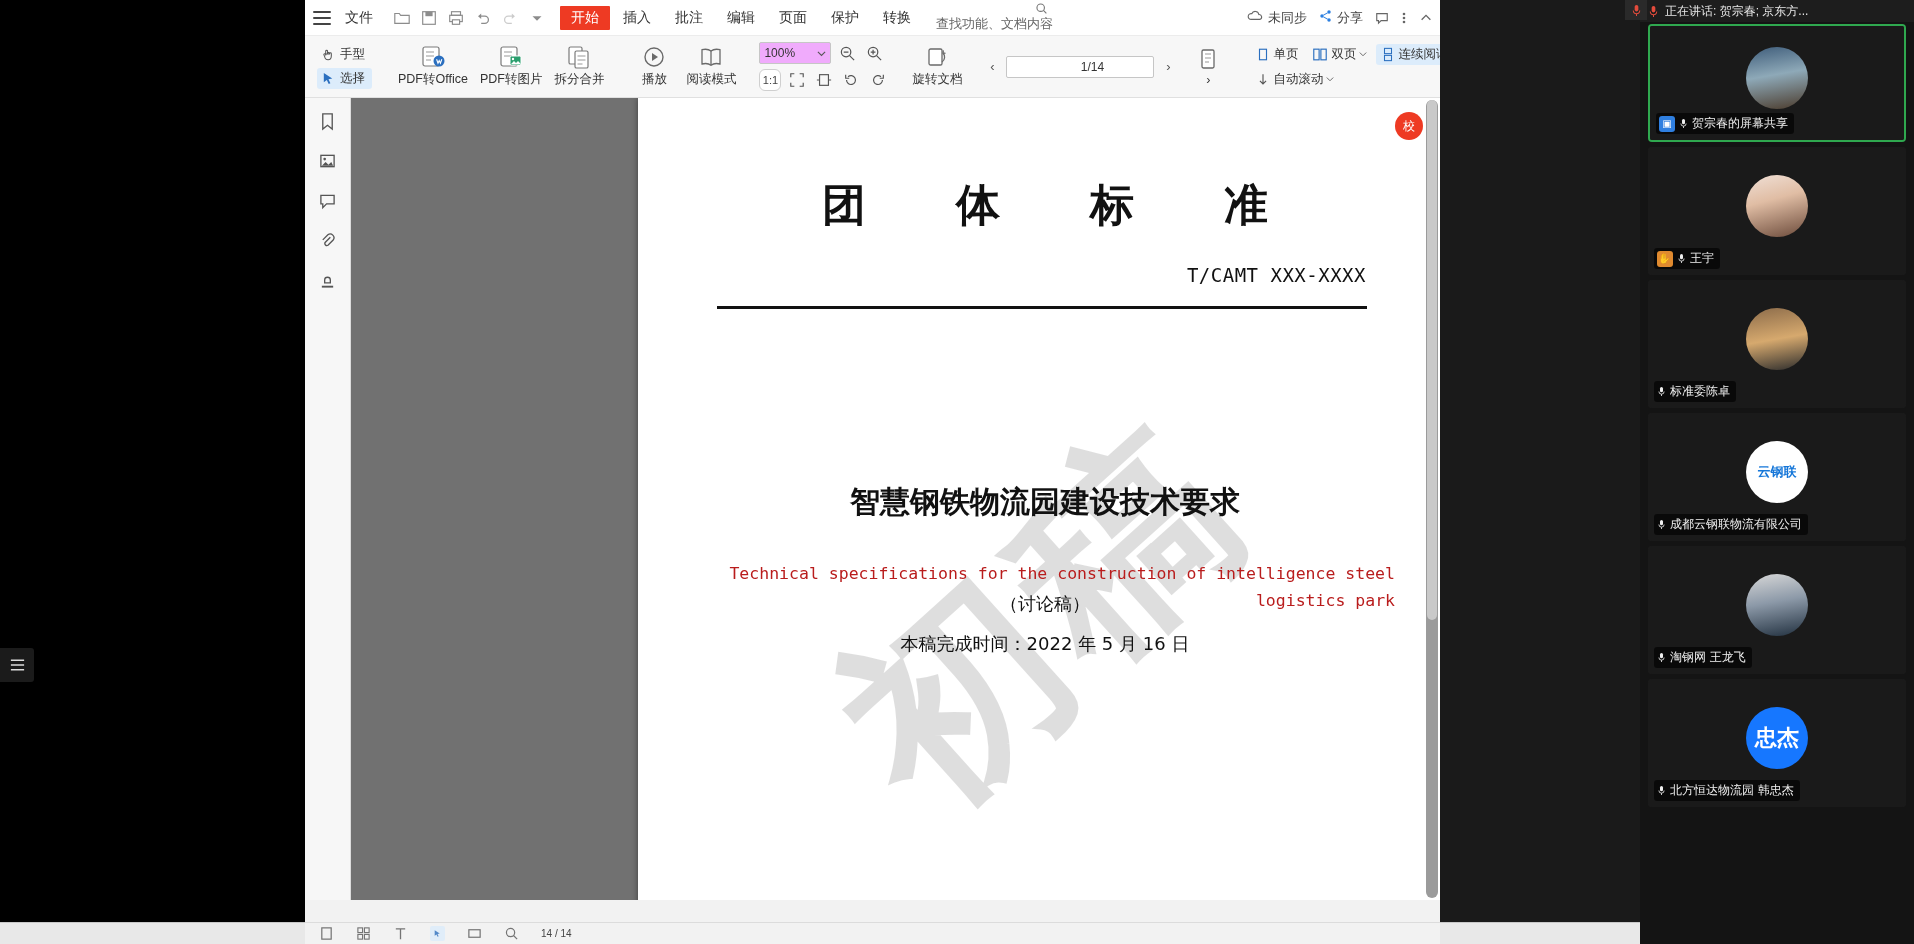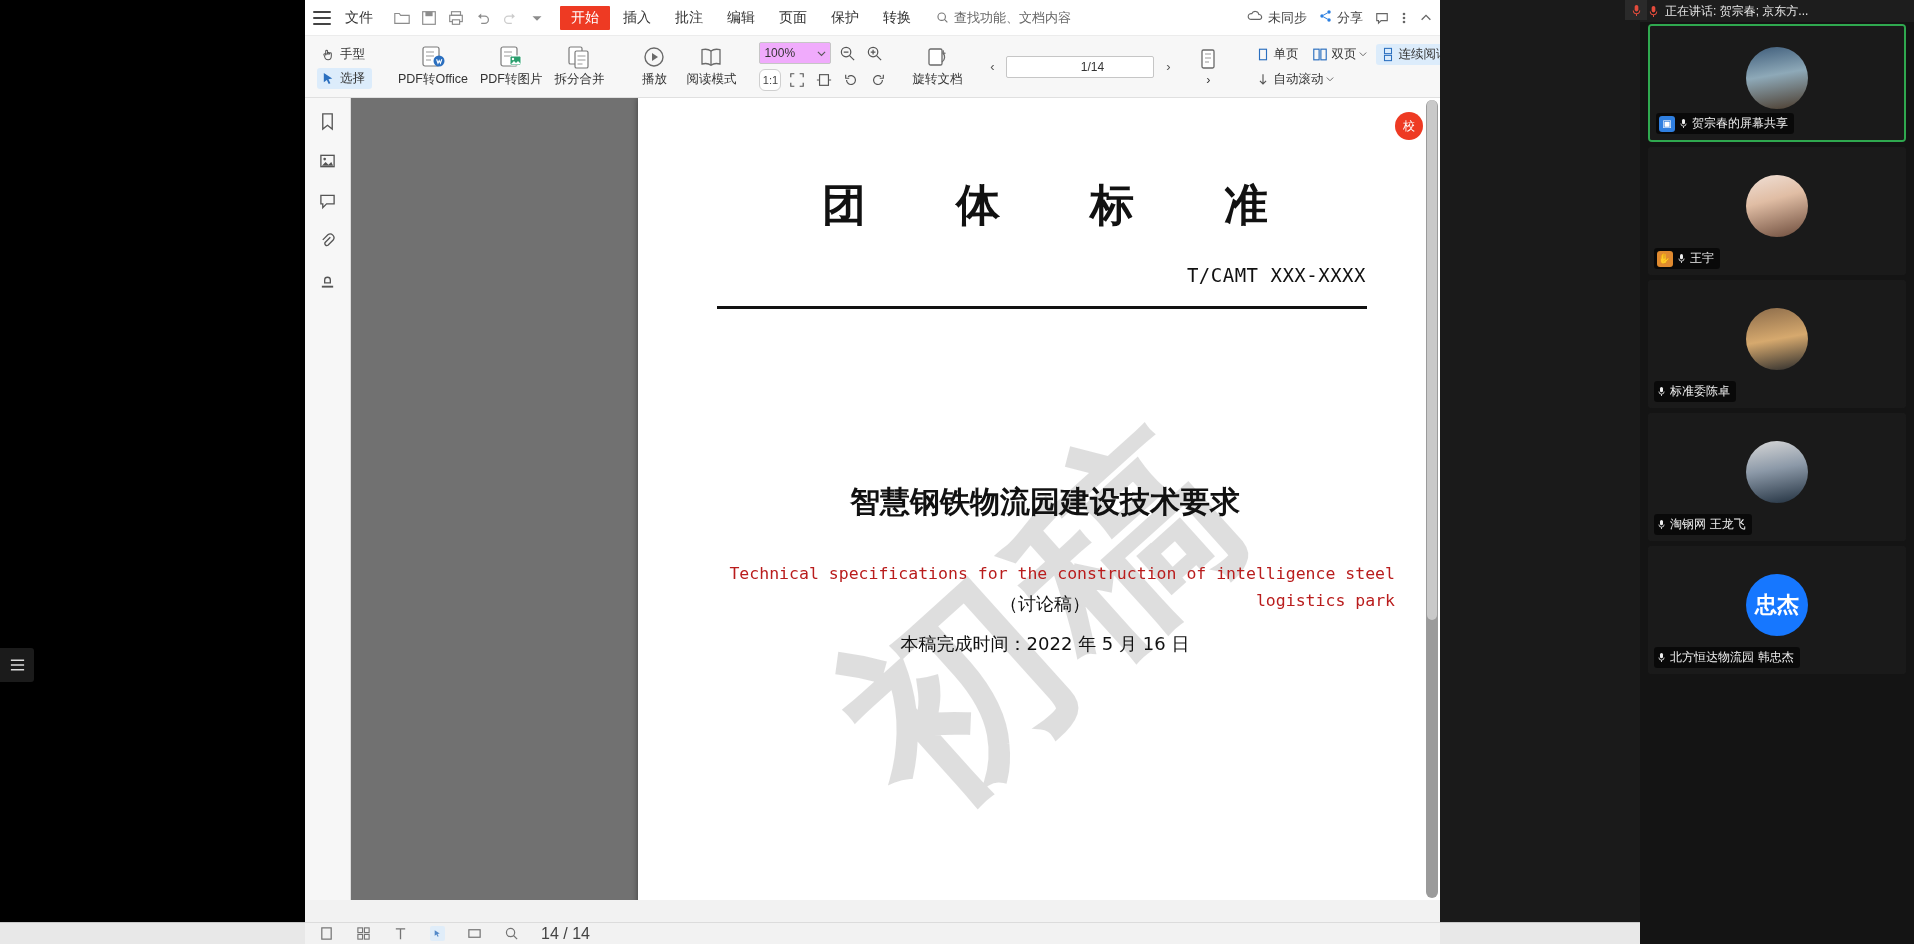--- a/index.html
+++ b/index.html
@@ -66,22 +66,22 @@
     margin-left: 4px;
   }
   .tab {
     font-size: 14px; color: #333;
     padding: 3px 11px; border-radius: 1px; cursor: pointer;
   }
   .tab.active {
     background: #ee3a23; color: #fff; font-weight: normal;
   }
   .searchbox {
-    display: flex; align-items: center;
-    margin-left: 14px; font-size: 13px; color: #666; cursor: text;
+    display: flex; align-items: flex-end;
+    margin-left: 14px; font-size: 13px; color: #666; cursor: text; flex-direction: column;
   }
   .searchbox .mag { margin-right: 5px; }
   .menubar-right {
     position: absolute; right: 6px; top: 0; height: 36px;
     display: flex; align-items: center; gap: 11px;
     font-size: 13px; color: #444;
   }
   .mb-item { display: flex; align-items: flex-start; gap: 4px; cursor: pointer; }
   .mb-item svg { display: block; }
 
@@ -236,21 +236,21 @@
     width: 34px; height: 34px; background: #1b1b1b;
     display: flex; align-items: center; justify-content: center;
     color: #ddd; border-radius: 0 3px 3px 0; cursor: pointer;
   }
 
   
   .statusstrip {
     position: absolute; left: 305px; bottom: 0; width: 1135px; height: 22px;
     background: #f2f2f2; border-top: 1px solid #dcdcdc;
     display: flex; align-items: center; gap: 22px; padding-left: 14px;
-    font-size: 16px; color: #444;
+    font-size: 10px; color: #444;
   }
   .strip-ic { opacity: .8; }
   .strip-sel { background: #dcecfb; padding: 1px 3px; border-radius: 2px; }
 
   
   .meeting {
     position: absolute; right: 0; top: 0; width: 274px; height: 944px;
     background: #141414;
   }
   .speaking-bar {
@@ -768,20 +768,35 @@
         </div>
       <div class="namebar">
         <svg width="9" height="11" viewBox="0 0 12 14">
             <rect x="4" y="1" width="4" height="7" rx="2" fill="#eee"></rect>
             <path d="M2.5 7a3.5 3.5 0 0 0 7 0M6 10.5V13" stroke="#eee" stroke-width="1.1" fill="none"></path>
           </svg>
         <span>标准委陈卓</span>
       </div>
     </div>
 
+    <div class="vtile">
+      <div class="vt-bg"></div>
+      <div class="avatar-circle">
+        <div class="av-photo-d">
+            <span class="logo-mark">云钢联</span>
+          </div>
+      </div>
+      <div class="namebar">
+        <svg width="9" height="11" viewBox="0 0 12 14">
+            <rect x="4" y="1" width="4" height="7" rx="2" fill="#eee"></rect>
+            <path d="M2.5 7a3.5 3.5 0 0 0 7 0M6 10.5V13" stroke="#eee" stroke-width="1.1" fill="none"></path>
+          </svg>
+        <span>成都云钢联物流有限公司</span>
+      </div>
+    </div>
 
     <div class="vtile">
       <div class="vt-bg"></div>
       <div class="avatar-circle">
           <div class="av-photo-e"></div>
         </div>
       <div class="namebar">
         <svg width="9" height="11" viewBox="0 0 12 14">
             <rect x="4" y="1" width="4" height="7" rx="2" fill="#eee"></rect>
             <path d="M2.5 7a3.5 3.5 0 0 0 7 0M6 10.5V13" stroke="#eee" stroke-width="1.1" fill="none"></path>

